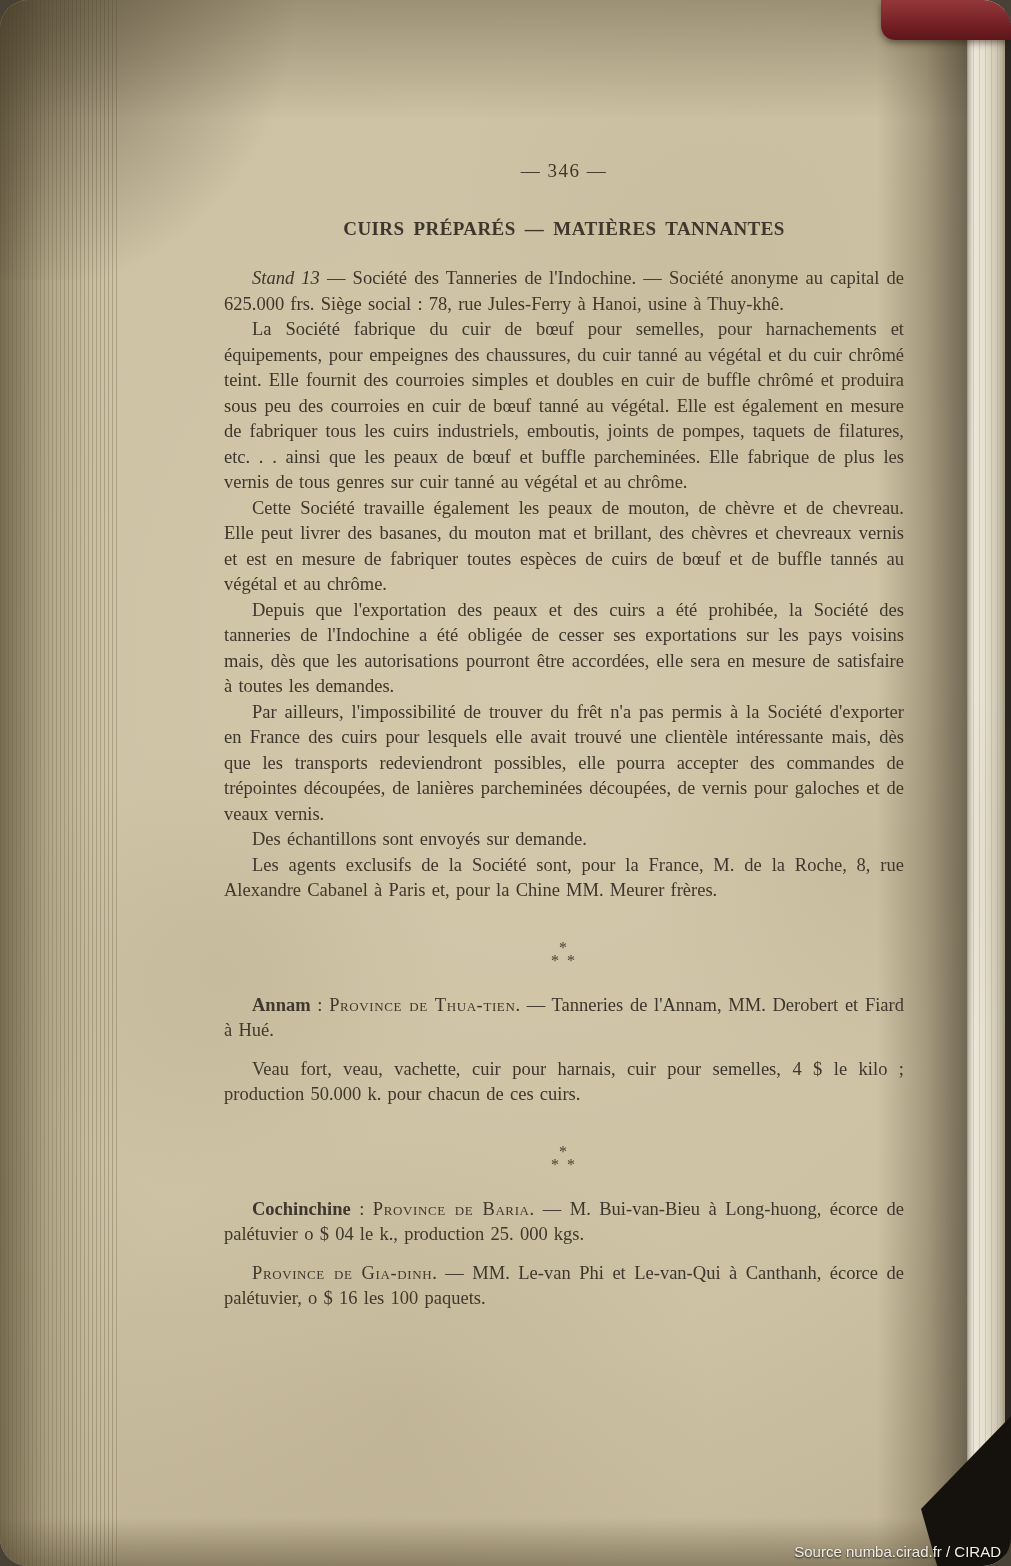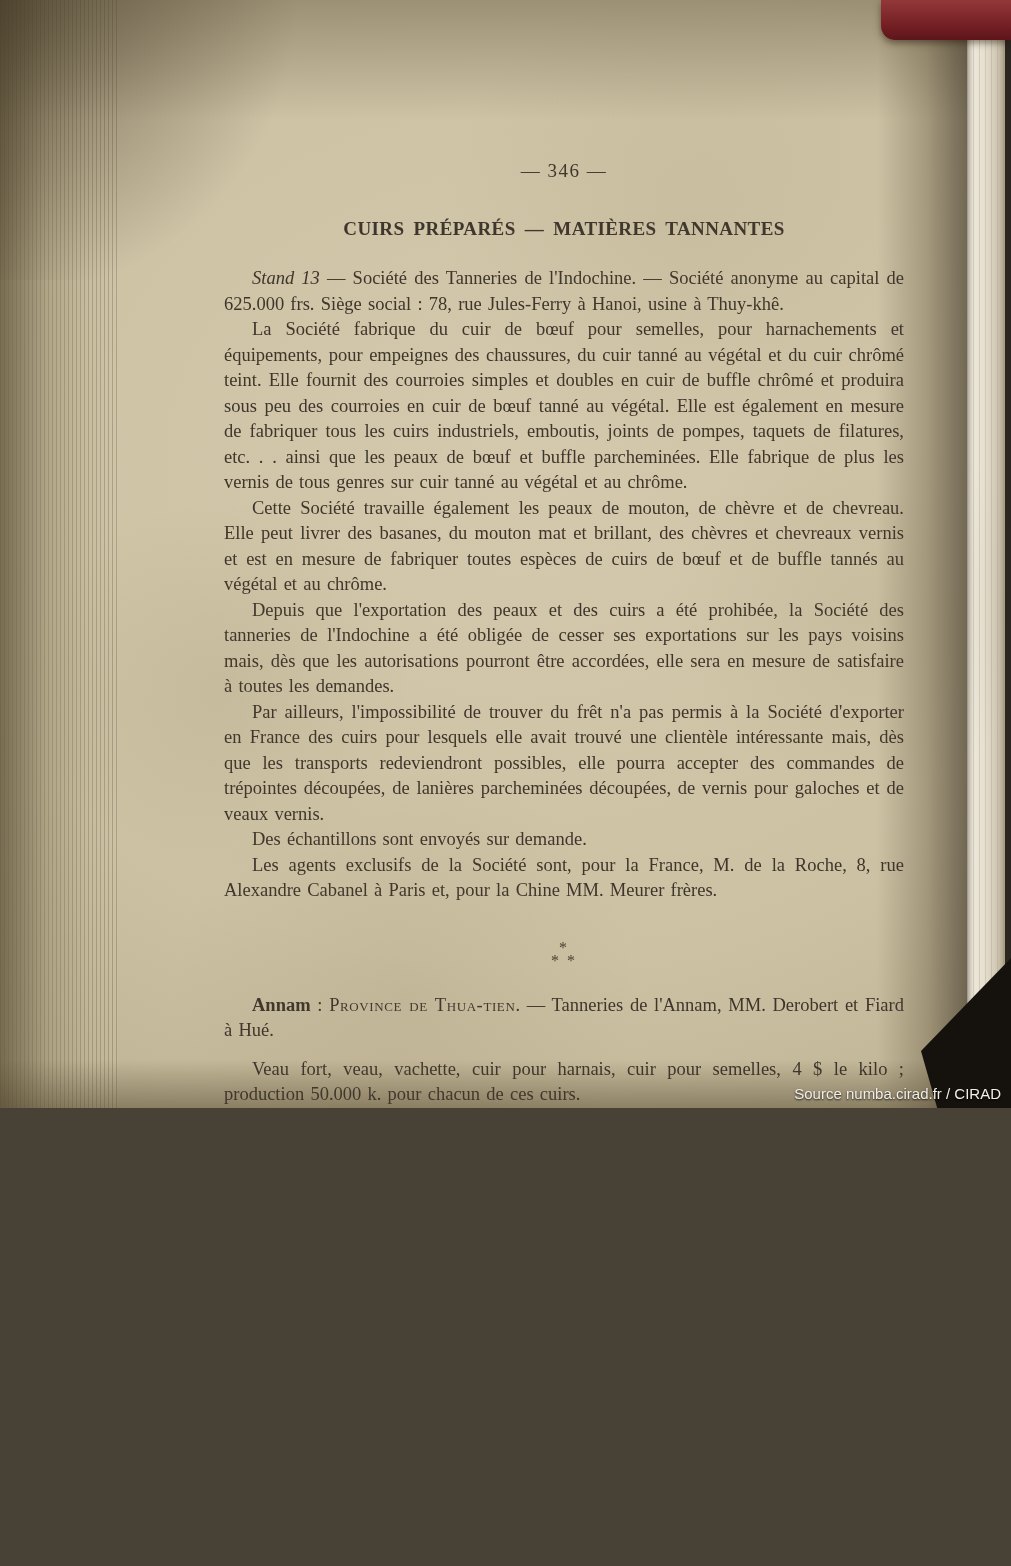--- a/index.html
+++ b/index.html
@@ -1,23 +1,24 @@
 <!DOCTYPE html>
 <html><head>
 <meta charset="utf-8">
 <style>
   html,body{margin:0;padding:0;background:#474136;}
   .scan{
     position:relative;
-    width:1011px;height:1108px;
+    width:1011px;height:1566px;
     overflow:hidden;
     font-family:"Liberation Serif", serif;
     color:#3e362c;
     background:
       radial-gradient(ellipse 120% 90% at 52% 42%, #d4c9ac 0%, #ccc1a3 50%, #bfb294 78%, #a2967a 100%);
+    border-radius: 28px;
   }
   .scan::after{
     content:"";position:absolute;inset:0;z-index:4;pointer-events:none;
     background:
       radial-gradient(circle at 22% 62%, rgba(110,92,60,.09), transparent 18%),
       radial-gradient(circle at 68% 20%, rgba(110,92,60,.07), transparent 22%),
       radial-gradient(circle at 40% 90%, rgba(110,92,60,.09), transparent 20%),
       radial-gradient(circle at 85% 55%, rgba(110,92,60,.07), transparent 18%);
   }
   .layer{position:absolute;}

